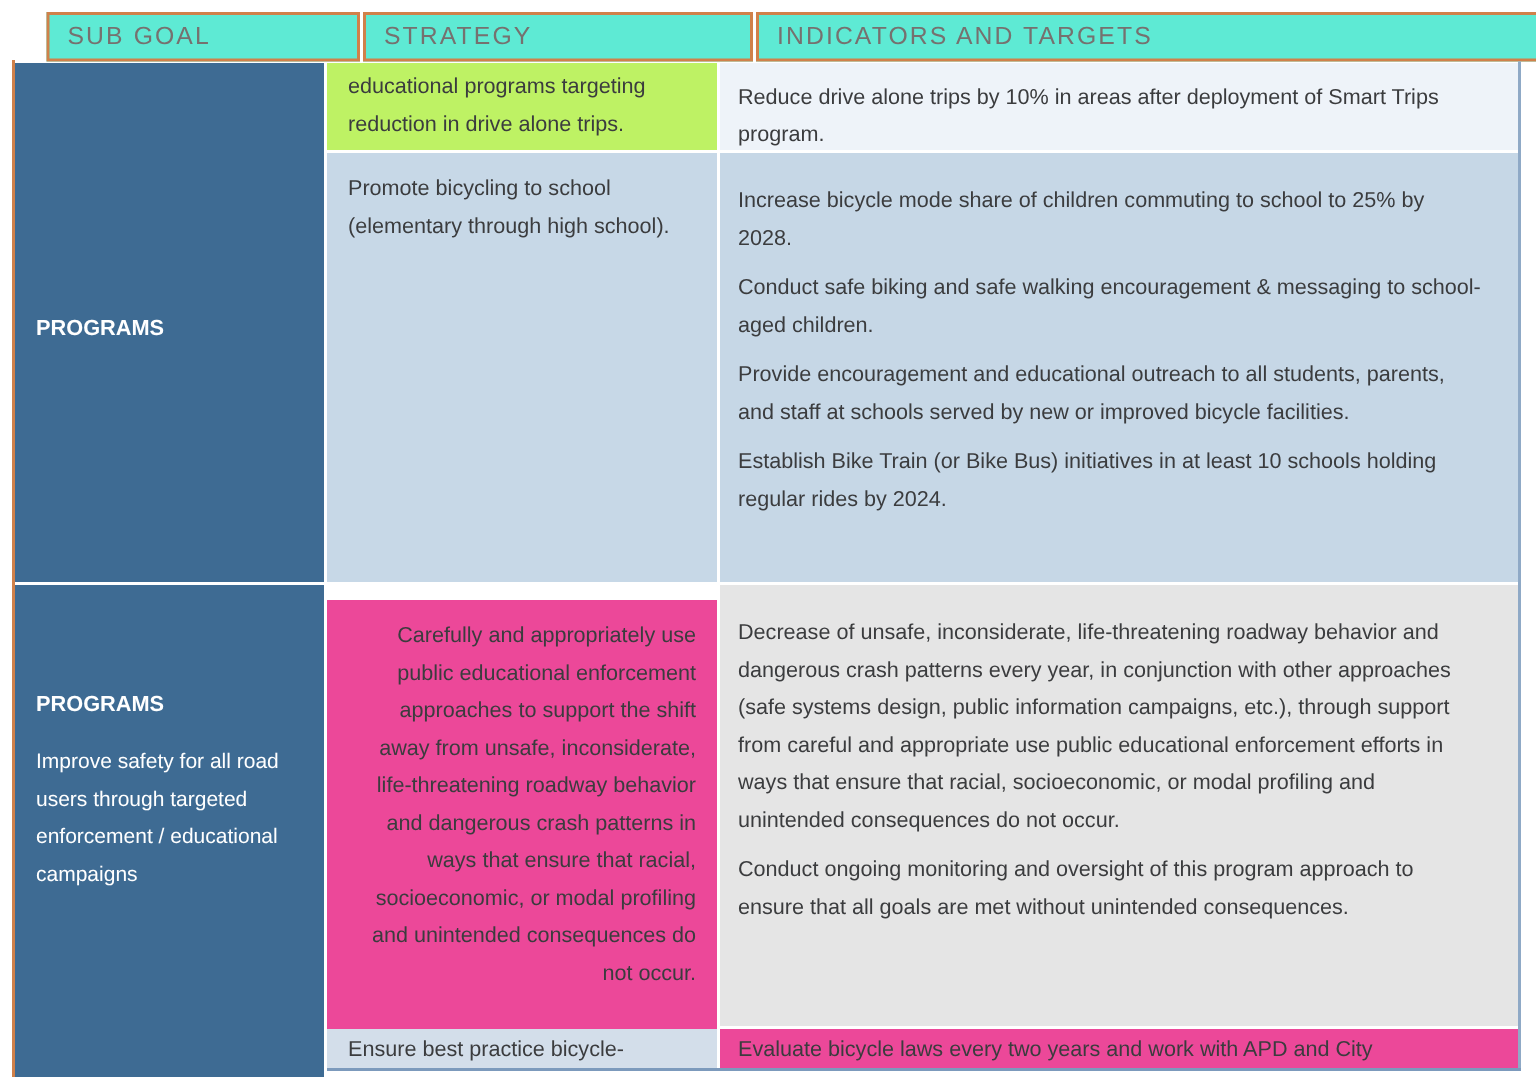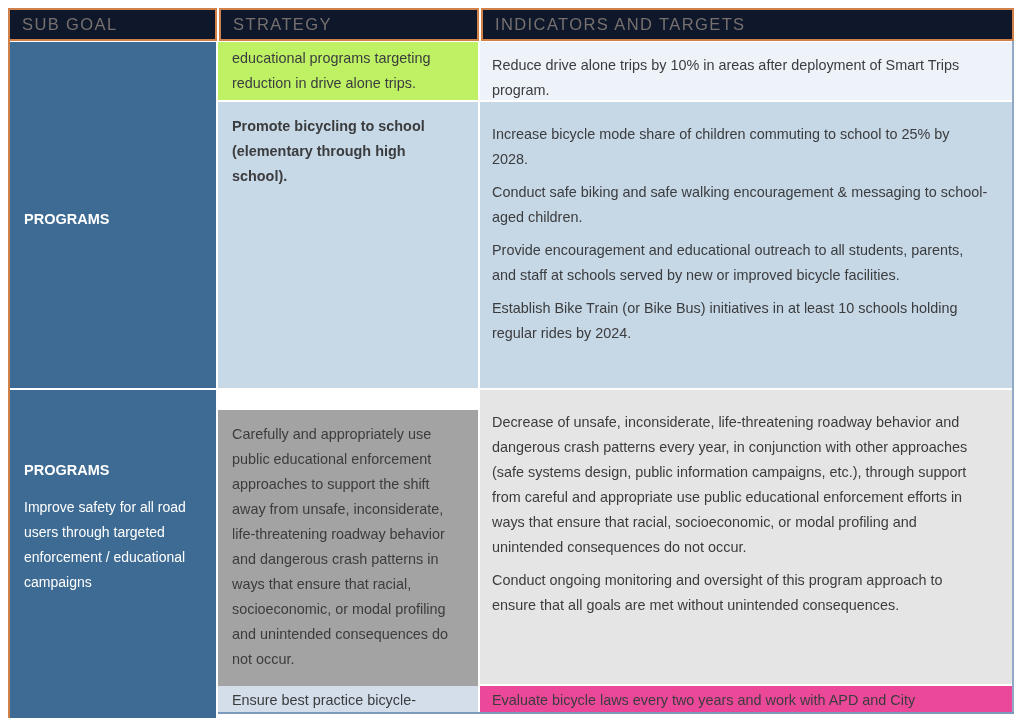--- a/index.html
+++ b/index.html
@@ -3,24 +3,25 @@
 <meta charset="utf-8">
 <style>
   html,body{margin:0;padding:0;background:#ffffff;}
   .page{
     position:relative;width:1024px;height:724px;background:#ffffff;
     font-family:"Liberation Sans", sans-serif;overflow:hidden;
   }
   
   .hcell{
     position:absolute;top:8px;height:33px;box-sizing:border-box;
-    background:#0f172a;border:2px solid #d0814a;
+    background:#5eead4;border:2px solid #d0814a;
     display:flex;align-items:center;padding-left:12px;
     color:#76716f;font-size:16.5px;letter-spacing:1.4px;font-weight:400;
     white-space:nowrap;
+    margin-left:23px;
   }
   .h1{left:8px;width:209px;}
   .h2{left:219px;width:260px;}
   .h3{left:481px;width:533px;}
 
   
   .edge-left{position:absolute;left:8px;top:40px;width:2px;height:678px;background:#d0814a;}
   .edge-right{position:absolute;left:1012px;top:41px;width:2px;height:673px;background:#8fa9c6;}
   .edge-bottom{position:absolute;left:218px;top:712px;width:796px;height:2px;background:#7c9abc;}
 
@@ -40,24 +41,24 @@
     position:absolute;box-sizing:border-box;
     font-size:14.4px;line-height:25px;color:#3b3c3e;
   }
   .cell p{margin:0 0 8px 0;}
   .strat{left:218px;width:260px;padding:12px 14px 0 14px;}
   .ind{left:480px;width:532px;padding:20px 24px 0 12px;}
 
   .strat.r1{top:42px;height:58px;background:#bef264;padding-top:4px;}
   .ind.r1{top:42px;height:58px;background:#eef3f9;padding-top:11px;}
 
-  .strat.r2{top:102px;height:286px;background:#c7d8e7;font-weight:bold;}
+  .strat.r2{top:102px;height:286px;background:#c7d8e7;}
   .ind.r2{top:102px;height:286px;background:#c6d7e6;}
 
-  .strat.r3{top:410px;height:294px;background:#a3a3a3;}
+  .strat.r3{top:400px;height:294px;background:#ec4899;text-align:right;}
   .ind.r3{top:390px;height:294px;background:#e5e5e5;}
 
   .strat.r4{top:686px;height:26px;background:#d3deea;padding-top:2px;}
   .ind.r4{top:686px;height:26px;background:#ec4899;padding-top:2px;}
 </style>
 </head>
 <body>
 
 <div class="page">
 

